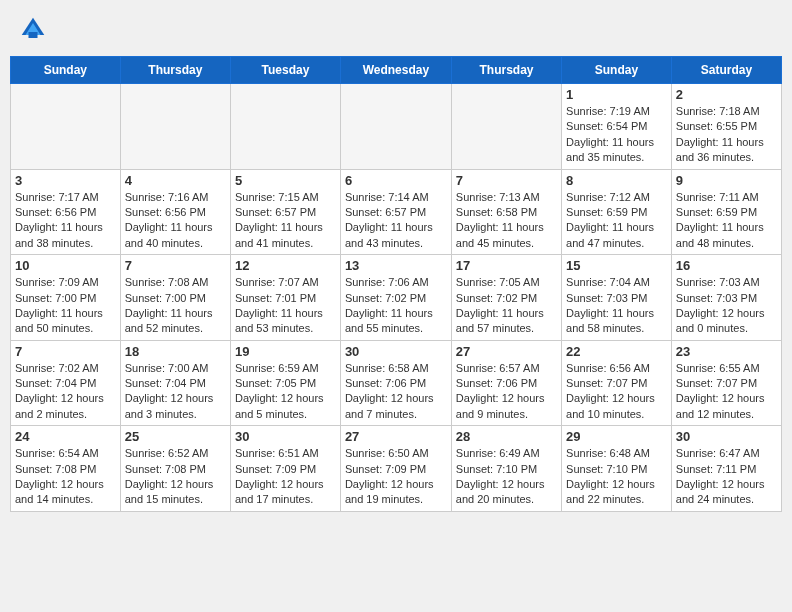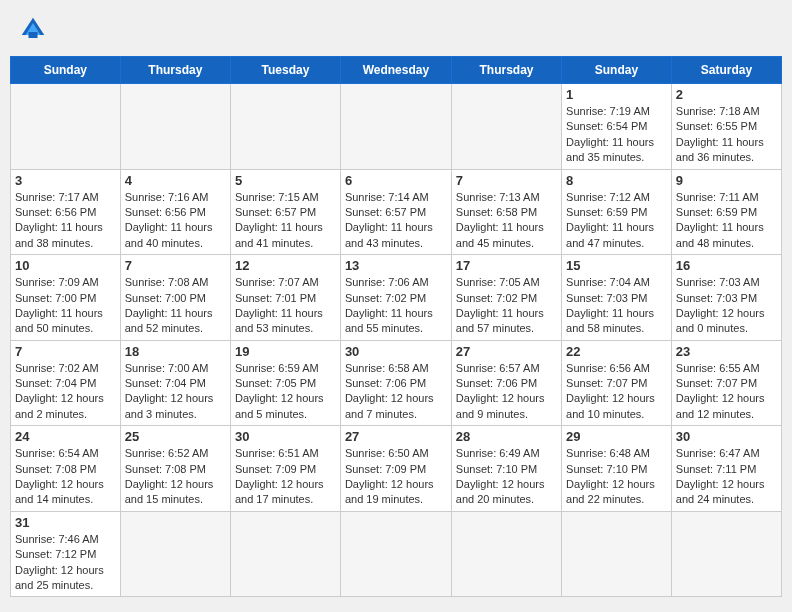--- a/index.html
+++ b/index.html
@@ -258,27 +258,15 @@
           </td>
           <td>
             <span class="day-number">29</span>
             <div class="day-info">Sunrise: 6:48 AM<br>Sunset: 7:10 PM<br>Daylight: 12 hours and 22 minutes.</div>
           </td>
           <td>
             <span class="day-number">30</span>
             <div class="day-info">Sunrise: 6:47 AM<br>Sunset: 7:11 PM<br>Daylight: 12 hours and 24 minutes.</div>
           </td>
         </tr>
-        <tr class="last-row">
-          <td>
-            <span class="day-number">31</span>
-            <div class="day-info">Sunrise: 7:46 AM<br>Sunset: 7:12 PM<br>Daylight: 12 hours<br>and 25 minutes.</div>
-          </td>
-          <td class="empty"></td>
-          <td class="empty"></td>
-          <td class="empty"></td>
-          <td class="empty"></td>
-          <td class="empty"></td>
-          <td class="empty"></td>
-        </tr>
       </tbody>
   </table>
 </div>
 
 </body></html>

